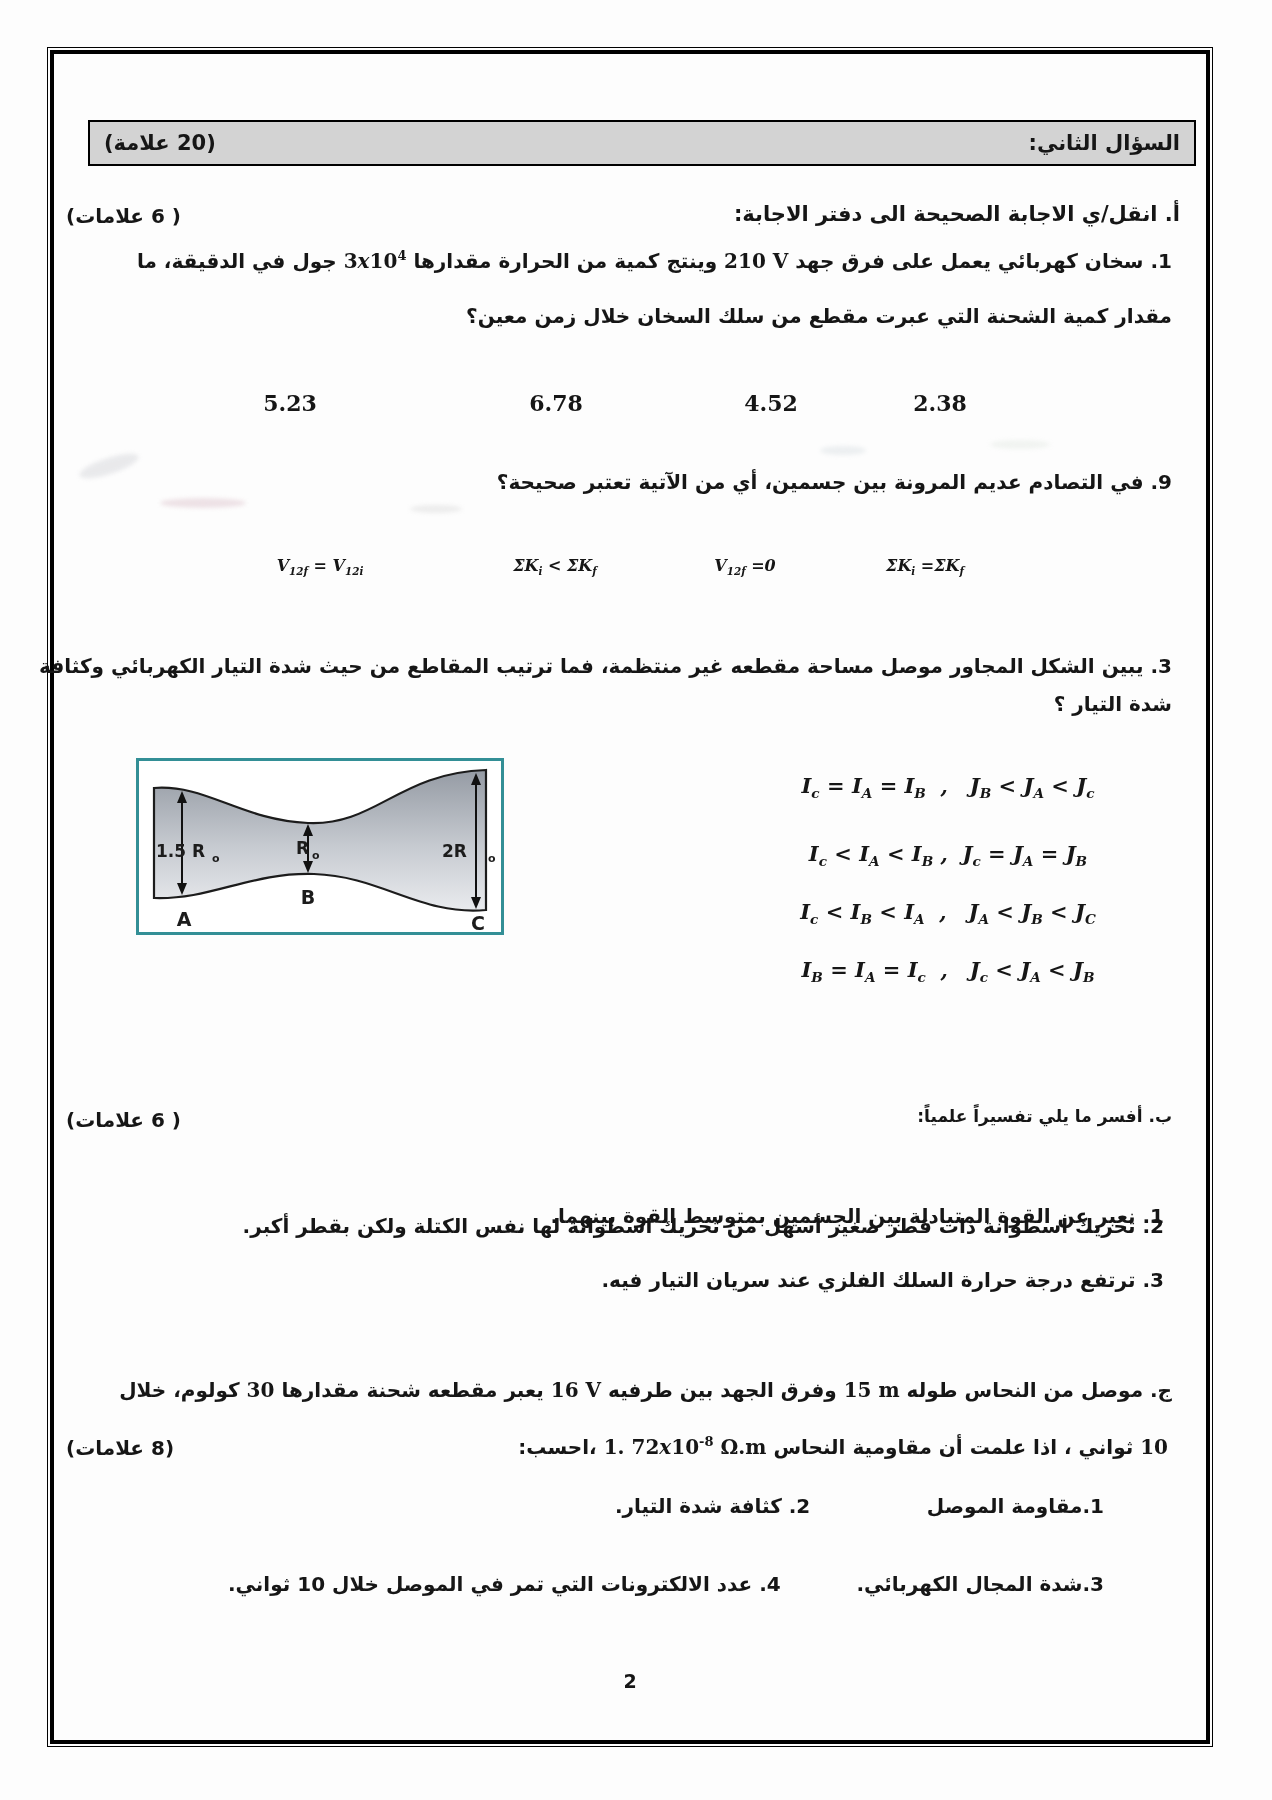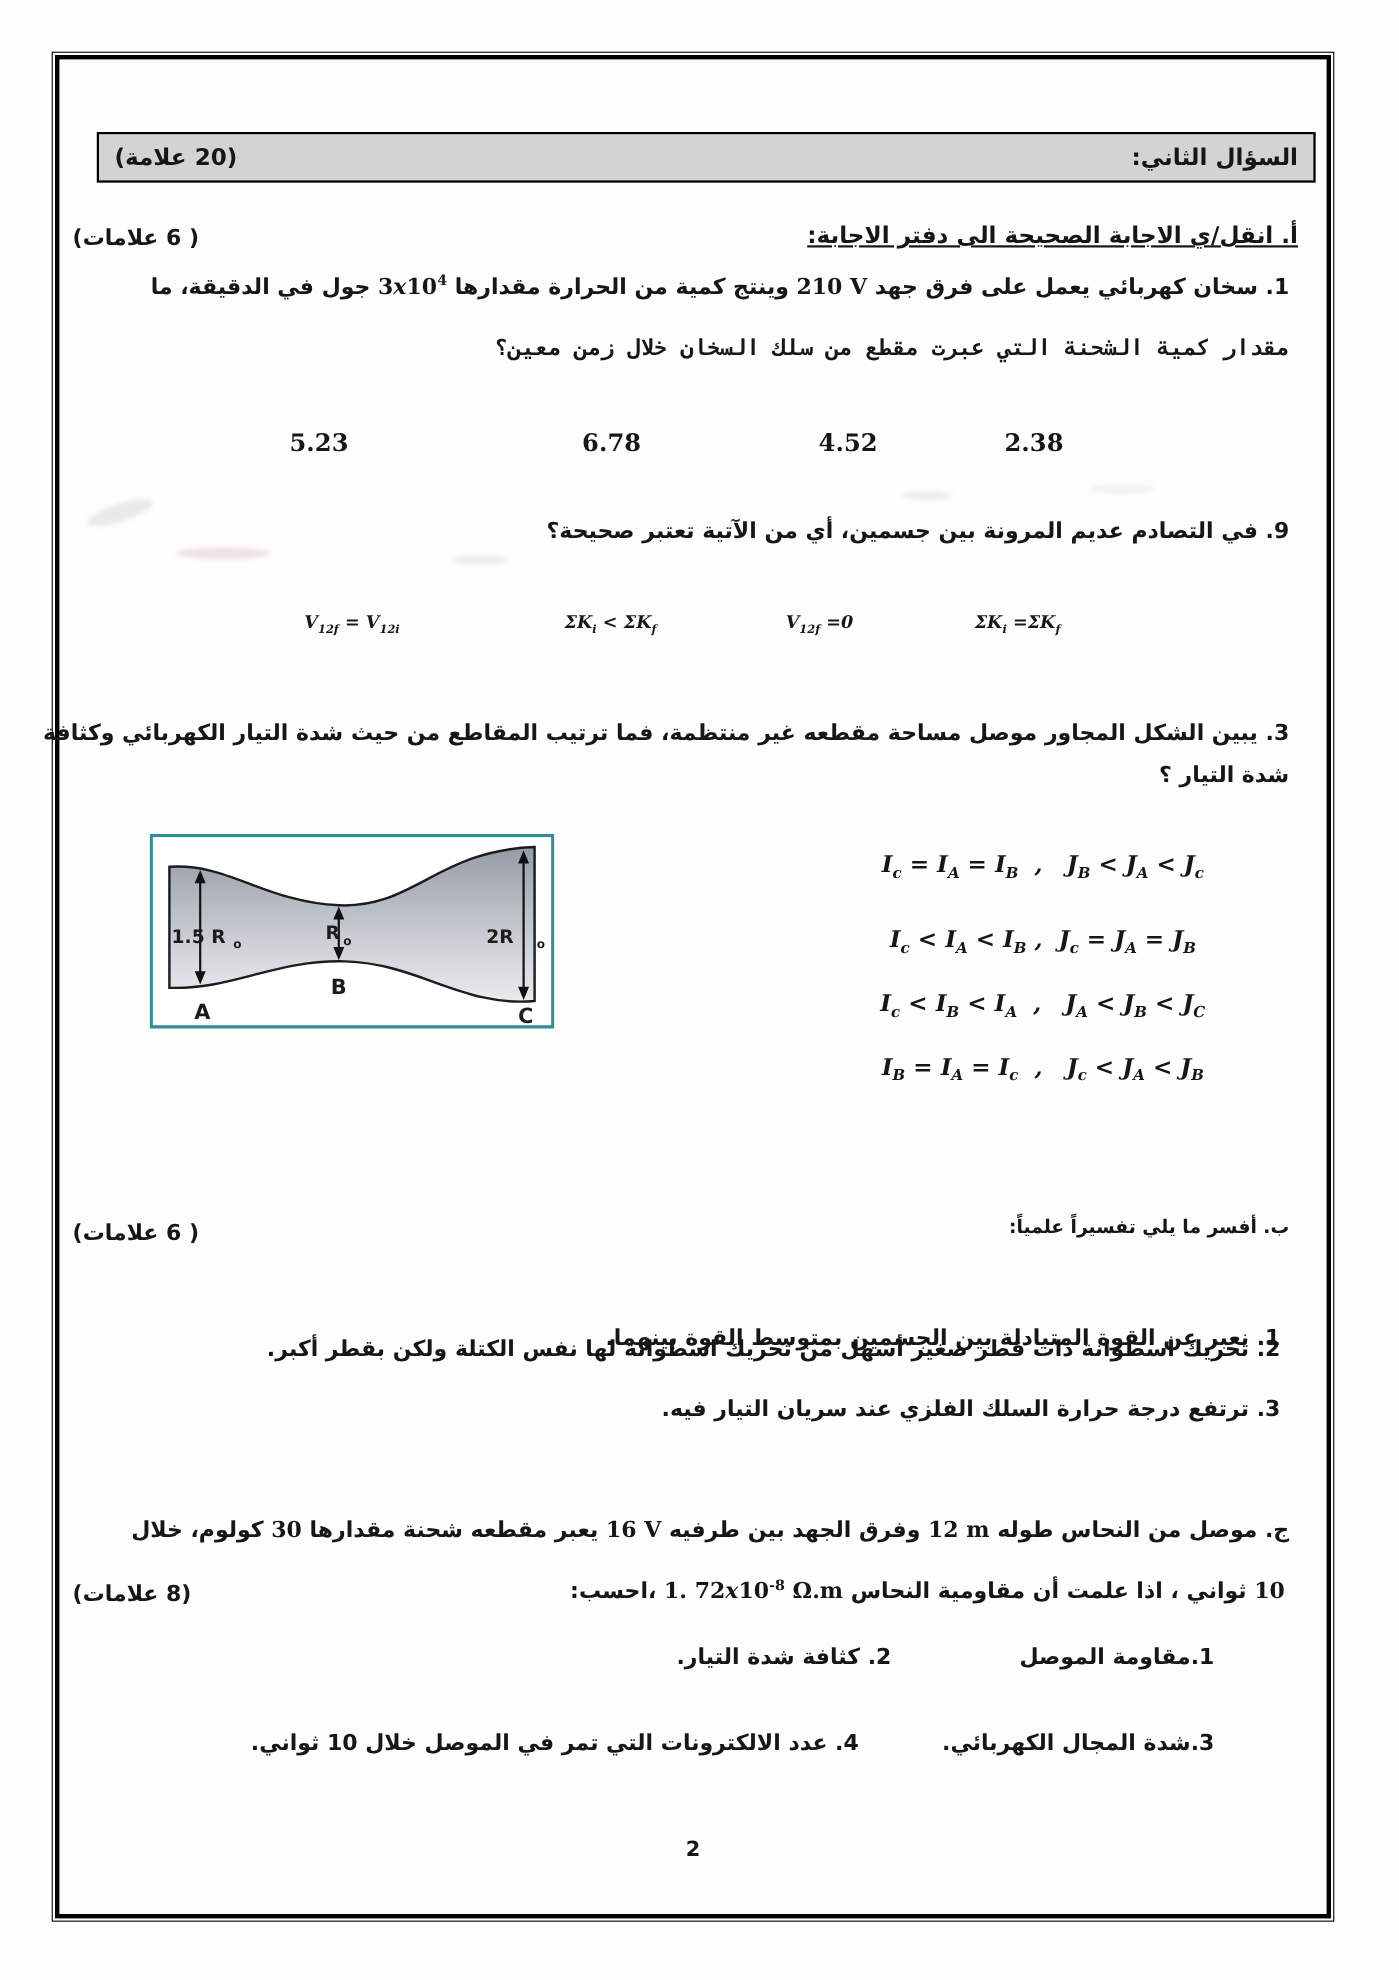--- a/index.html
+++ b/index.html
@@ -44,25 +44,25 @@
 
 <div id="canvas">
 
   <div id="frame" class="abs"></div>
 
   <div id="header-bar" class="abs">
     <span>السؤال الثاني:</span>
     <span>(20 علامة)</span>
   </div>
 
-  <div class="abs ar" style="right:92px;top:202px;font-size:21px;text-decoration:underline;">أ.  انقل/ي الاجابة الصحيحة الى دفتر الاجابة:</div>
+  <div class="abs ar" style="right:92px;top:202px;font-size:21px;">أ.  انقل/ي الاجابة الصحيحة الى دفتر الاجابة:</div>
   <div class="abs marks" style="left:66px;top:204px;">( 6 علامات)</div>
 
   <div class="abs ar" style="right:100px;top:248px;">1. سخان كهربائي يعمل على فرق جهد  <span class="m">210 V</span>  وينتج كمية من الحرارة مقدارها <span class="m">3<i>x</i>10<sup>4</sup></span> جول في الدقيقة، ما</div>
-  <div class="abs ar" style="right:100px;top:304px;font-family:Liberation Mono, monospace;">مقدار كمية الشحنة التي عبرت مقطع من سلك السخان خلال زمن معين؟</div>
+  <div class="abs ar" style="right:100px;top:304px;">مقدار كمية الشحنة التي عبرت مقطع من سلك السخان خلال زمن معين؟</div>
 
   <div class="abs num" style="left:290px;top:390px;">5.23</div>
   <div class="abs num" style="left:556px;top:390px;">6.78</div>
   <div class="abs num" style="left:771px;top:390px;">4.52</div>
   <div class="abs num" style="left:940px;top:390px;">2.38</div>
 
   <div class="abs smudge" style="left:78px;top:458px;width:62px;height:16px;background:#d9dade;opacity:.55;transform:rotate(-18deg);"></div>
   <div class="abs smudge" style="left:160px;top:498px;width:86px;height:10px;background:#e3cfd6;opacity:.6;"></div>
   <div class="abs smudge" style="left:410px;top:505px;width:52px;height:8px;background:#dddddd;opacity:.5;"></div>
   <div class="abs smudge" style="left:820px;top:446px;width:46px;height:9px;background:#d8dee2;opacity:.45;"></div>
@@ -124,21 +124,21 @@
   <div class="abs option" style="left:948px;top:841px;">I<sub>c</sub> &lt; I<sub>A</sub> &lt;  I<sub>B</sub> ,&nbsp;&nbsp;J<sub>c</sub> = J<sub>A</sub> =  J<sub>B</sub></div>
   <div class="abs option" style="left:948px;top:899px;">I<sub>c</sub> &lt; I<sub>B</sub> &lt;  I<sub>A</sub>&nbsp;&nbsp;,&nbsp;&nbsp;&nbsp;J<sub>A</sub> &lt; J<sub>B</sub> &lt;  J<sub>C</sub></div>
   <div class="abs option" style="left:948px;top:957px;">I<sub>B</sub> = I<sub>A</sub> =  I<sub>c</sub>&nbsp;&nbsp;,&nbsp;&nbsp;&nbsp;J<sub>c</sub>  &lt; J<sub>A</sub> &lt;  J<sub>B</sub></div>
 
   <div class="abs ar" style="right:100px;top:1106px;font-size:17px;">ب. أفسر ما يلي تفسيراً علمياً:</div>
   <div class="abs marks" style="left:66px;top:1108px;">( 6 علامات)</div>
   <div class="abs ar" style="right:108px;top:1160px;margin-top:44px;">1. نعبر عن القوة المتبادلة بين الجسمين بمتوسط القوة بينهما.</div>
   <div class="abs ar" style="right:108px;top:1214px;">2. تحريك اسطوانة ذات قطر صغير أسهل من تحريك اسطوانة لها نفس الكتلة ولكن بقطر أكبر.</div>
   <div class="abs ar" style="right:108px;top:1268px;">3. ترتفع درجة حرارة السلك الفلزي عند سريان التيار فيه.</div>
 
-  <div class="abs ar" style="right:100px;top:1378px;">ج. موصل من النحاس طوله  <span class="m">12 m</span>  وفرق الجهد بين طرفيه  <span class="m">16 V</span>  يعبر مقطعه شحنة مقدارها  <span class="m">30</span>  كولوم، خلال</div>
+  <div class="abs ar" style="right:100px;top:1378px;">ج. موصل من النحاس طوله  <span class="m">15 m</span>  وفرق الجهد بين طرفيه  <span class="m">16 V</span>  يعبر مقطعه شحنة مقدارها  <span class="m">30</span>  كولوم، خلال</div>
   <div class="abs ar" style="right:104px;top:1434px;"><span class="m">10</span> ثواني ، اذا علمت أن مقاومية النحاس <span class="m">1. 72<i>x</i>10<sup>-8</sup> Ω.m</span> ،احسب:</div>
   <div class="abs marks" style="left:66px;top:1436px;">(8 علامات)</div>
 
   <div class="abs ar" style="right:168px;top:1494px;">1.مقاومة الموصل</div>
   <div class="abs ar" style="left:615px;top:1494px;direction:rtl;">2. كثافة شدة التيار.</div>
   <div class="abs ar" style="right:168px;top:1572px;">3.شدة المجال الكهربائي.</div>
   <div class="abs ar" style="left:228px;top:1572px;direction:rtl;">4. عدد الالكترونات التي تمر في الموصل خلال 10 ثواني.</div>
 
   <div id="page-number" class="abs" style="left:630px;top:1670px;">2</div>
 

